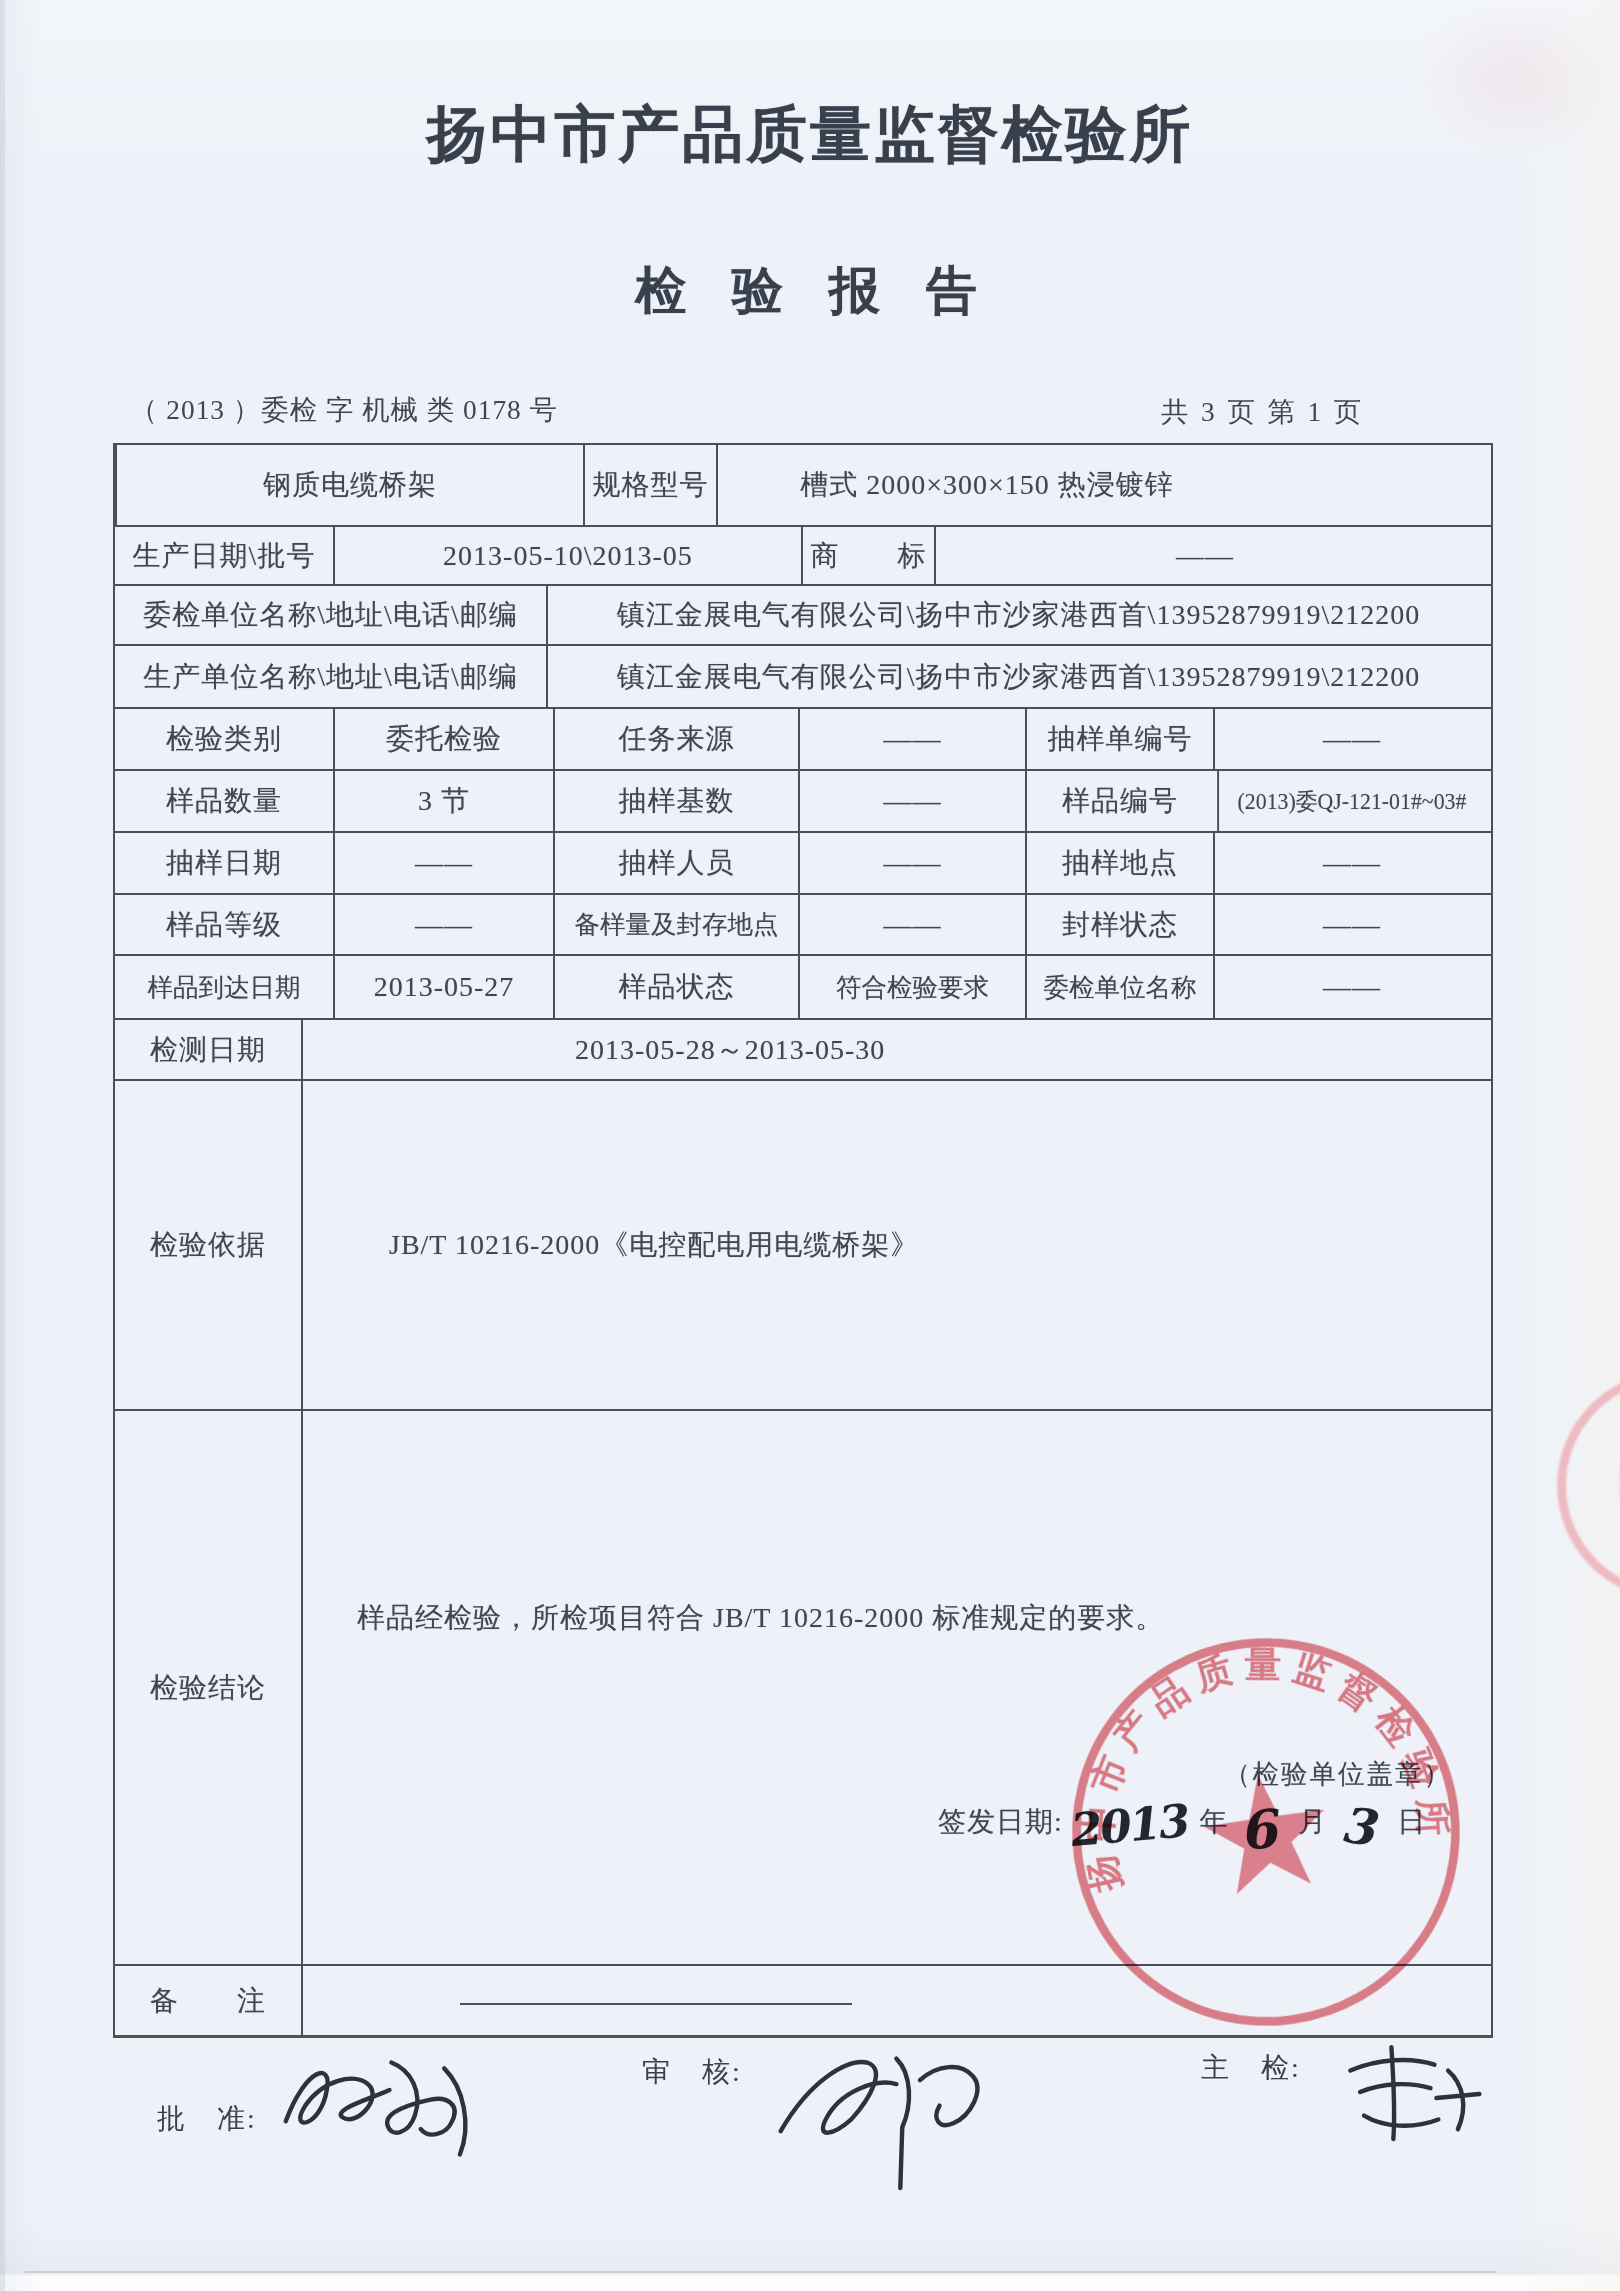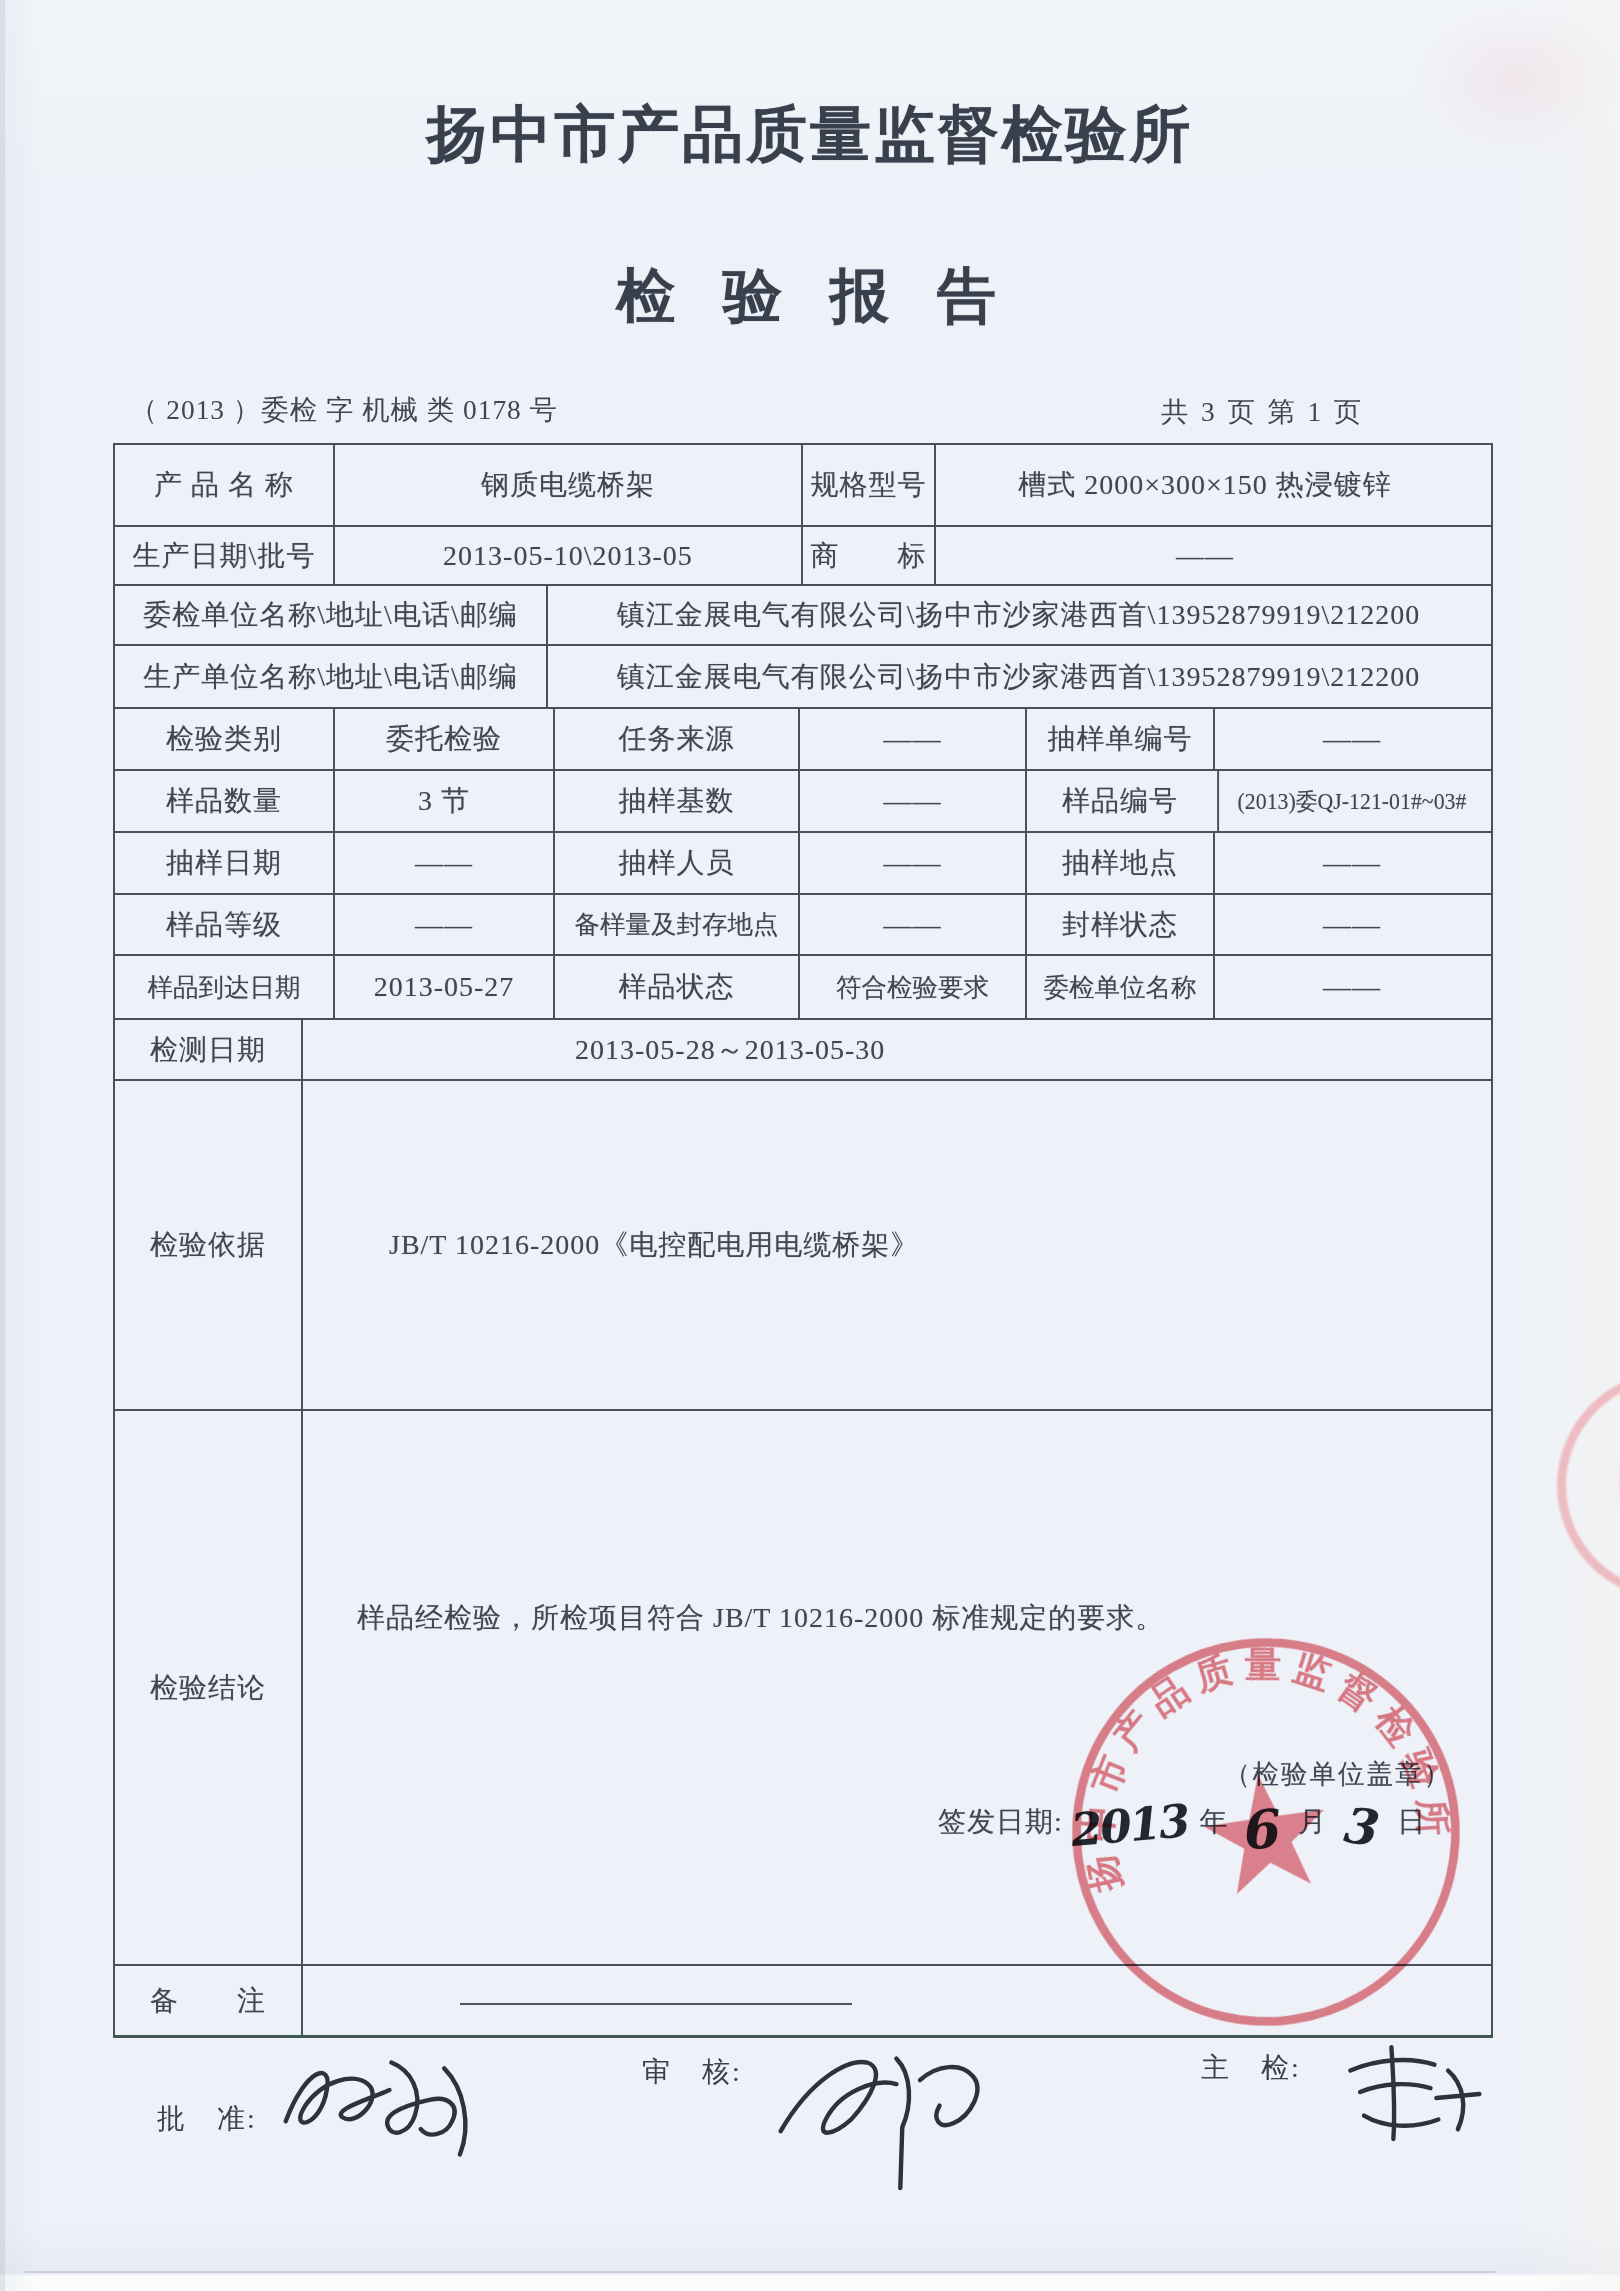--- a/index.html
+++ b/index.html
@@ -20,21 +20,21 @@
     color:var(--ink);
   }
   .doc-title{
     position:absolute;left:0;top:94px;width:100%;
     text-align:center;font-size:61px;font-weight:bold;
     letter-spacing:2.9px;color:#39404d;
     text-shadow:0 0 1px rgba(57,64,77,.45);
   }
   .doc-subtitle{
     position:absolute;left:0;top:257px;width:100%;
-    text-align:center;font-size:59px;font-weight:bold;
+    text-align:center;font-size:51px;font-weight:bold;
     word-spacing:17.6px;letter-spacing:7.8px;color:#39404d;
     text-shadow:0 0 1px rgba(57,64,77,.45);
   }
   .doc-no{position:absolute;left:130px;top:392px;font-size:27.4px;letter-spacing:1px;}
   .page-info{position:absolute;left:1161px;top:394px;font-size:27.4px;letter-spacing:2.9px;}
 
   .report-table{
     position:absolute;left:113px;top:443px;width:1380px;
     border:2.9px solid var(--bd);
     box-sizing:border-box;
@@ -109,21 +109,20 @@
 <div class="page">
 
   <div class="doc-title">扬中市产品质量监督检验所</div>
   <div class="doc-subtitle">检 验 报 告</div>
   <div class="doc-no">（ 2013 ）委检 字 机械 类 0178 号</div>
   <div class="page-info">共 3 页 第 1 页</div>
 
   <div class="report-table">
 
     <div class="trow first rh0">
-      <div class="tcell cfirst ca1">产 品 名 称</div>
       <div class="tcell ca2">钢质电缆桥架</div>
       <div class="tcell ca3">规格型号</div>
       <div class="tcell ca4">槽式 2000×300×150 热浸镀锌</div>
     </div>
 
     <div class="trow rh1">
       <div class="tcell cfirst ca1">生产日期\批号</div>
       <div class="tcell ca2">2013-05-10\2013-05</div>
       <div class="tcell ca3">商　　标</div>
       <div class="tcell ca4">——</div>

